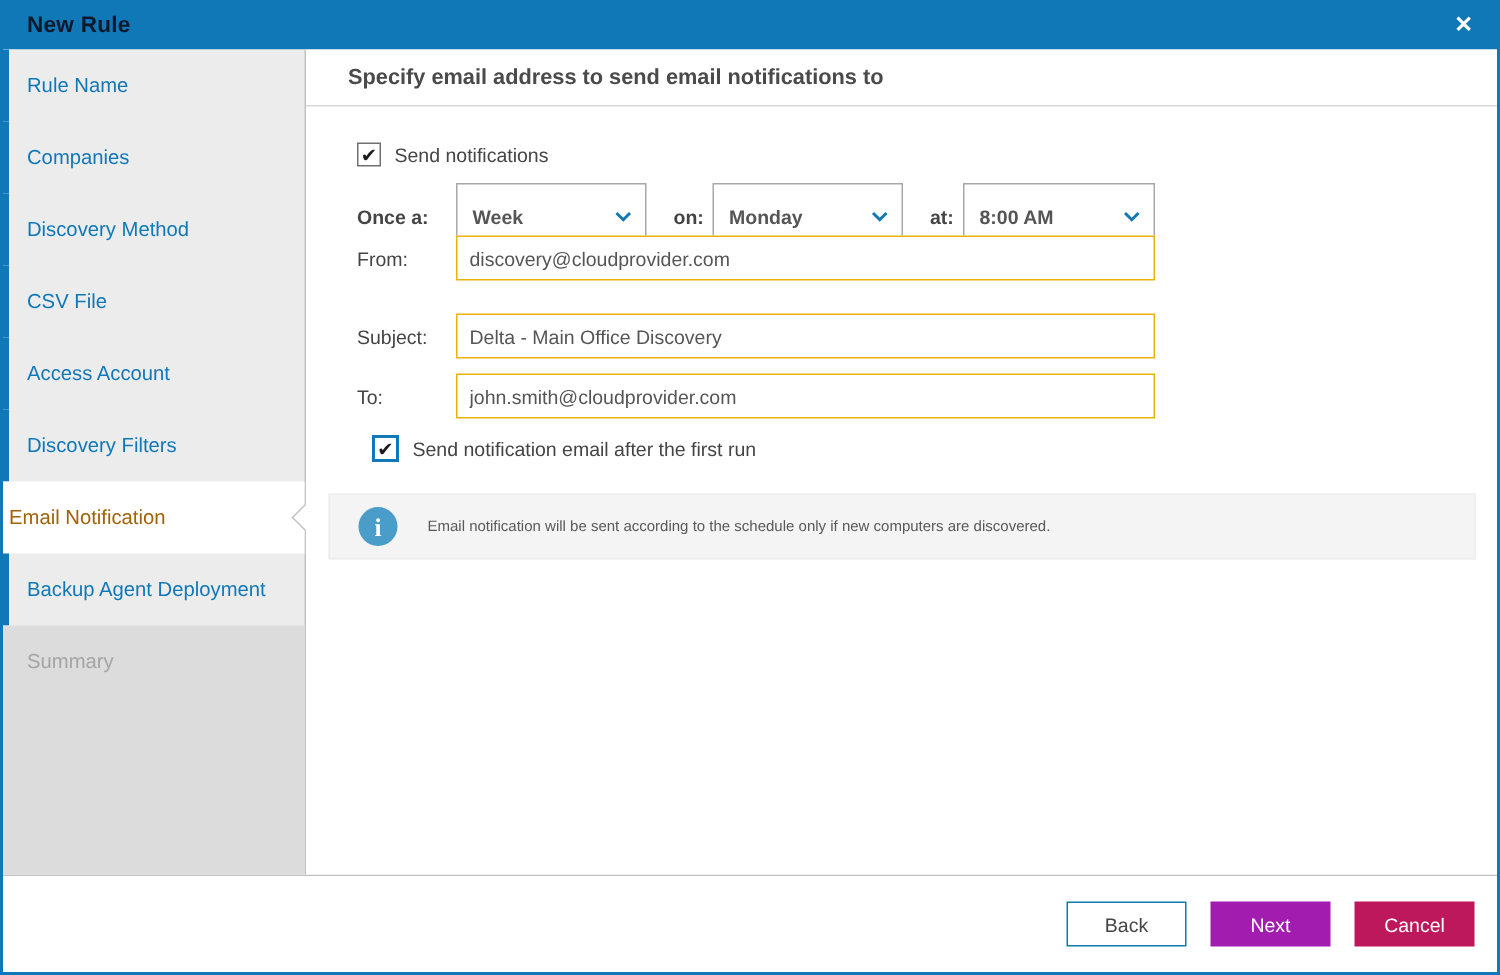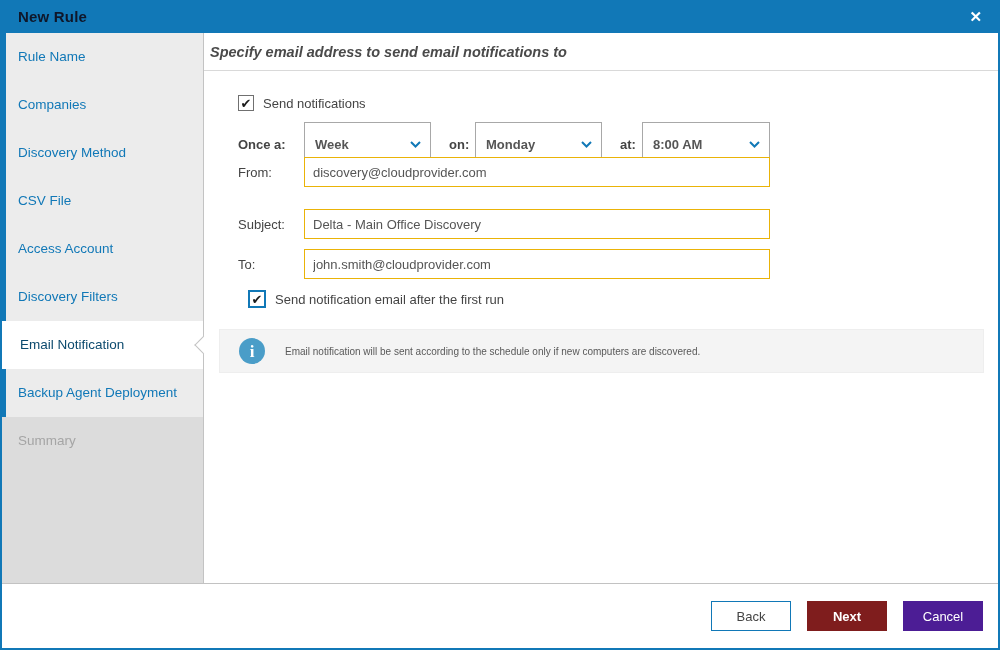--- a/index.html
+++ b/index.html
@@ -21,35 +21,35 @@
   .sidebar {
     position:relative; z-index:2; width:202px; background:#ececec;
     border-right:1px solid #c3c3c3; flex:0 0 202px;
   }
   .side-item {
     position:relative; height:48px; line-height:48px; font-size:13.5px;
     color:#1178b7; padding-left:12px; border-left:4px solid #1178b7;
     cursor:pointer; white-space:nowrap;
   }
   .side-item.active {
-    background:#fff; color:#0c4a6e; border-left:none; padding-left:18px; cursor:default;
+    background:#fff; color:#a16207; border-left:none; padding-left:4px; cursor:default;
   }
   .side-item.active::after {
     content:""; position:absolute; right:-7px; top:50%; width:12px; height:12px;
     background:#fff; border-left:1px solid #c3c3c3; border-bottom:1px solid #c3c3c3;
     transform:translateY(-50%) rotate(45deg);
   }
   .side-item.disabled {
     background:#dcdcdc; color:#a5a5a5; border-left:none; padding-left:16px;
     height:166px; cursor:default;
   }
   .content { position:relative; flex:1; background:#fff; }
   .heading {
-    height:38px; display:flex; align-items:center; padding-left:6px;
-    border-bottom:1px solid #d9d9d9; font-size:14.5px; font-weight:700; color:#4a4a4a;font-style:italic;
+    height:38px; display:flex; align-items:center; padding-left:28px;
+    border-bottom:1px solid #d9d9d9; font-size:14.5px; font-weight:700; color:#4a4a4a;
   }
   
   .row { position:absolute; display:flex; align-items:center; height:30px; }
   .flabel { font-size:13px; color:#444; }
   .w-once { width:66px; } .w-on { width:26px; margin-left:18px; } .w-at { width:22px; margin-left:18px; }
   .select {
     height:45px; border:1px solid #a8a8a8; background:#fff; display:flex;
     align-items:center; justify-content:space-between; padding:0 9px 0 10px;
     font-size:13px; color:#555; cursor:pointer;
   }
@@ -82,22 +82,22 @@
   .footer {
     height:65px; border-top:1px solid #c2c2c2; background:#fff;
     display:flex; justify-content:flex-end; align-items:flex-start;
     padding-top:17px; padding-right:15px; gap:16px;
   }
   .btn {
     width:80px; height:30px; font-size:13px; font-family:"Liberation Sans", sans-serif;
     display:flex; align-items:center; justify-content:center; cursor:pointer;
   }
   .btn-back { background:#fff; border:1px solid #1178b7; color:#444; }
-  .btn-next { background:#7f1d1d; border:none; color:#fff; font-weight:700; }
-  .btn-cancel { background:#4c1d95; border:none; color:#fff; }
+  .btn-next { background:#a21caf; border:none; color:#fff; font-weight:400; }
+  .btn-cancel { background:#be185d; border:none; color:#fff; }
 </style>
 </head>
 <body>
 
 <div class="dialog">
 
   <div class="titlebar">
     <span class="title">New Rule</span>
     <span class="close">✕</span>
   </div>

